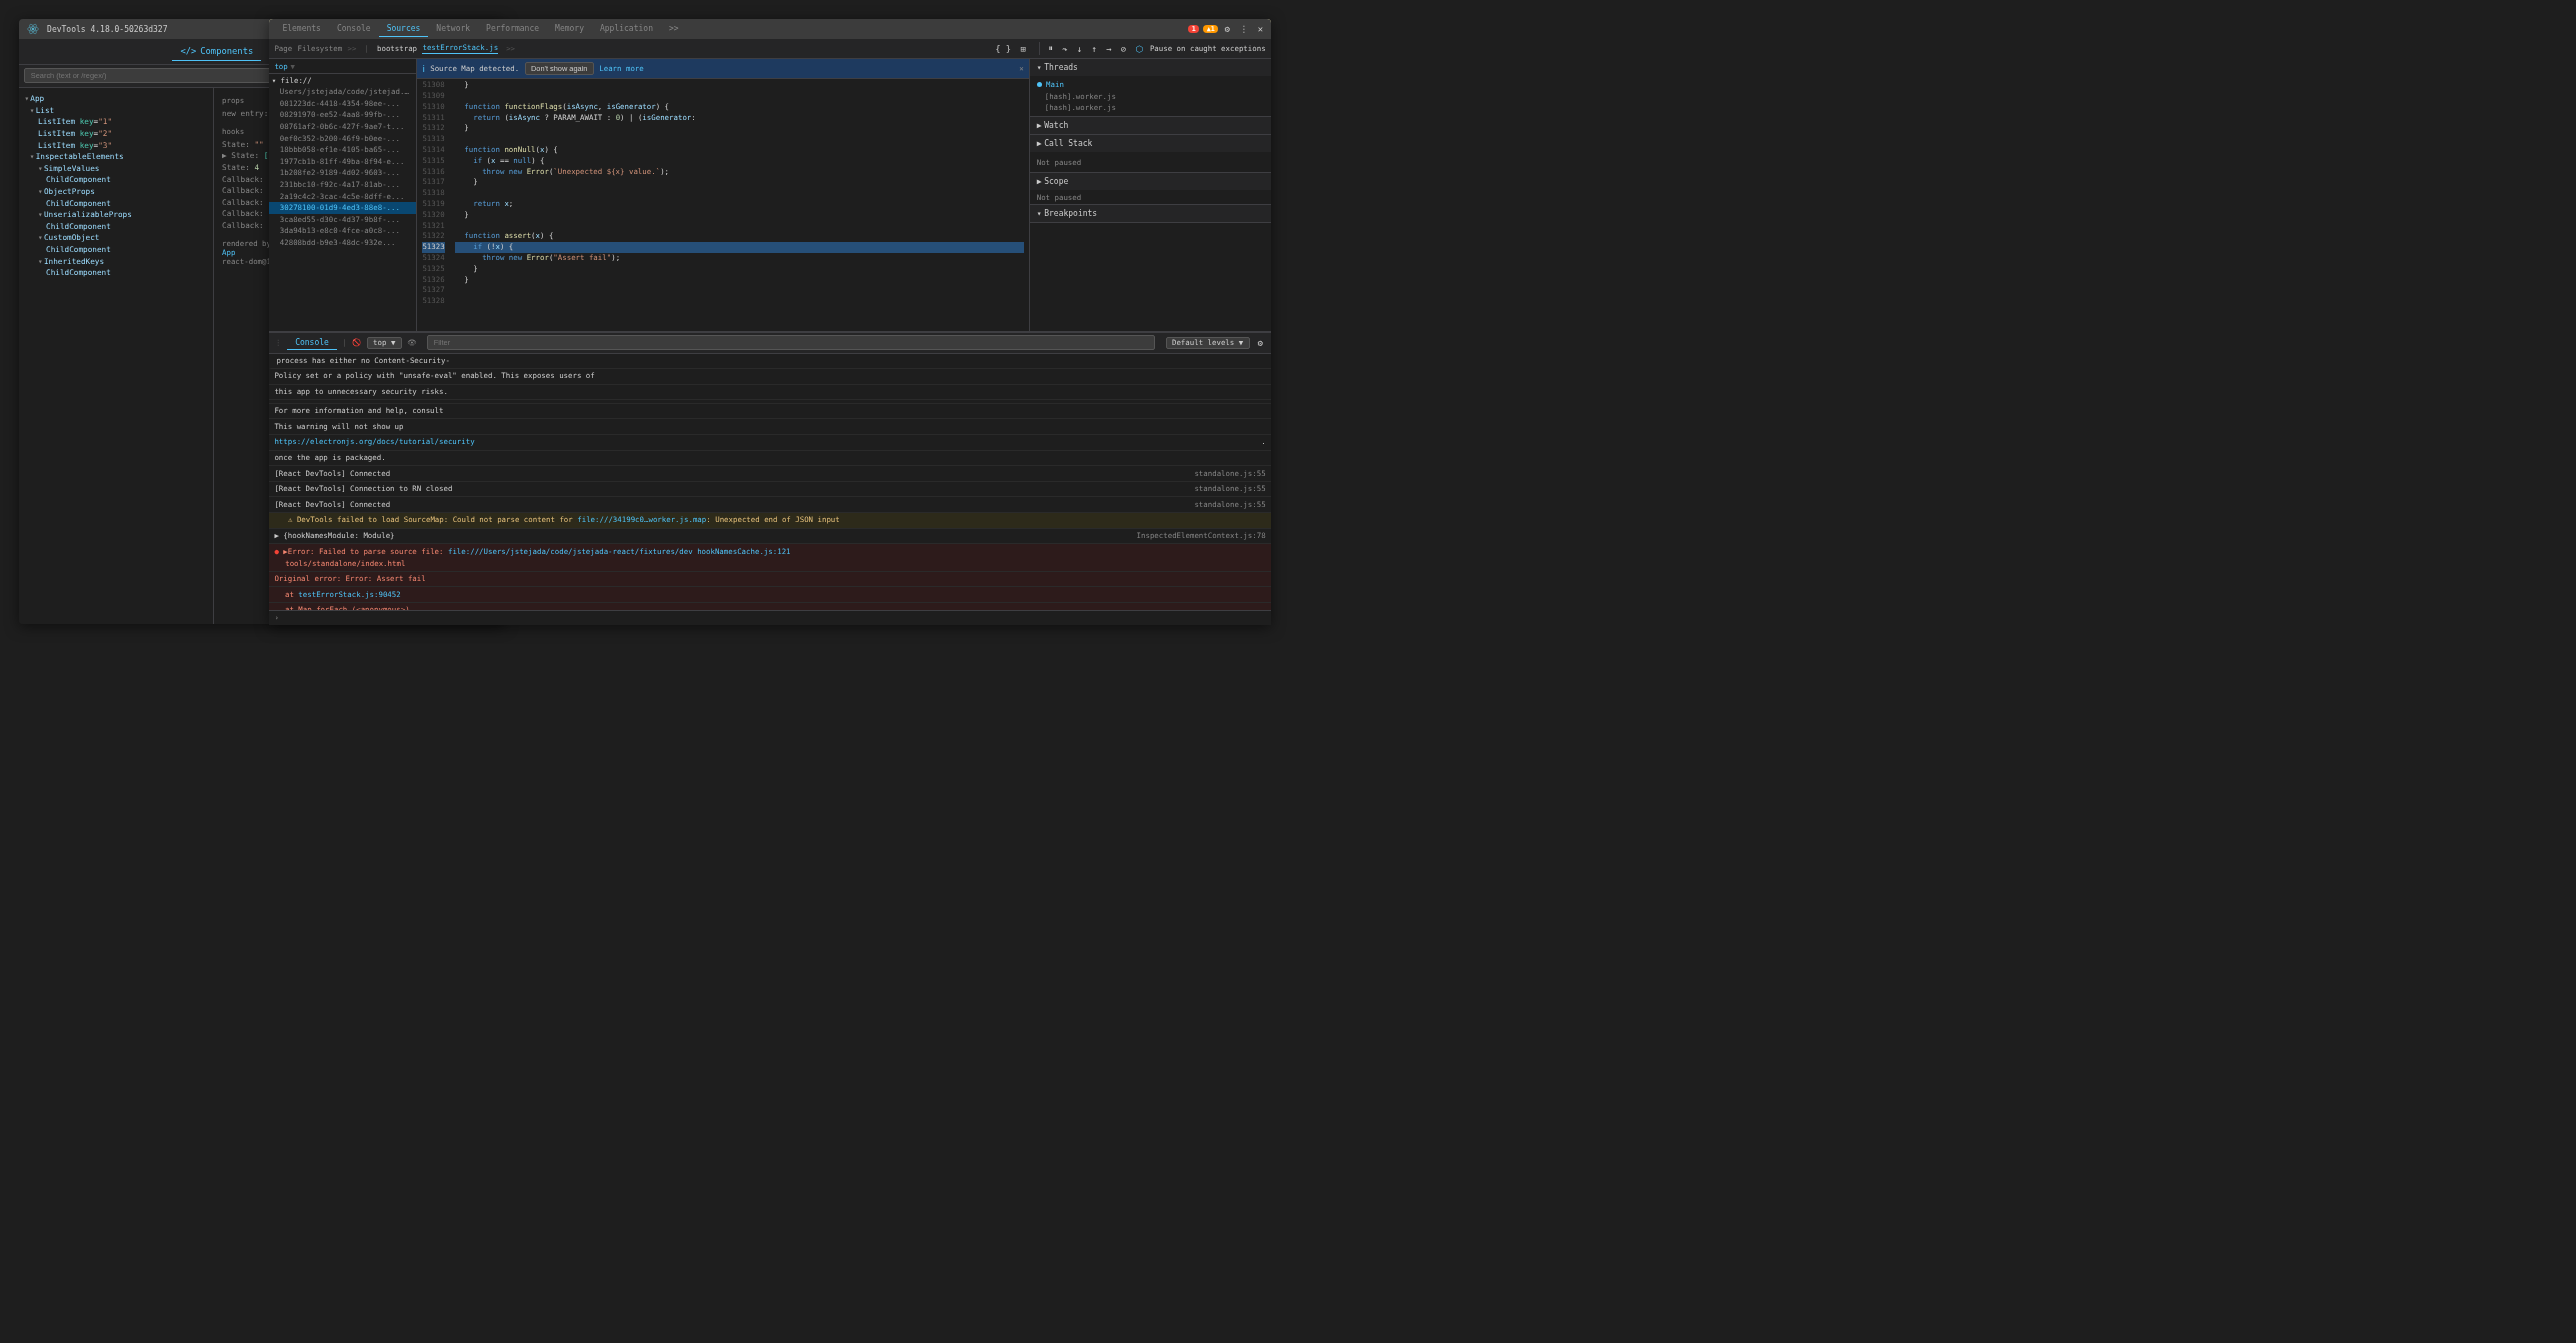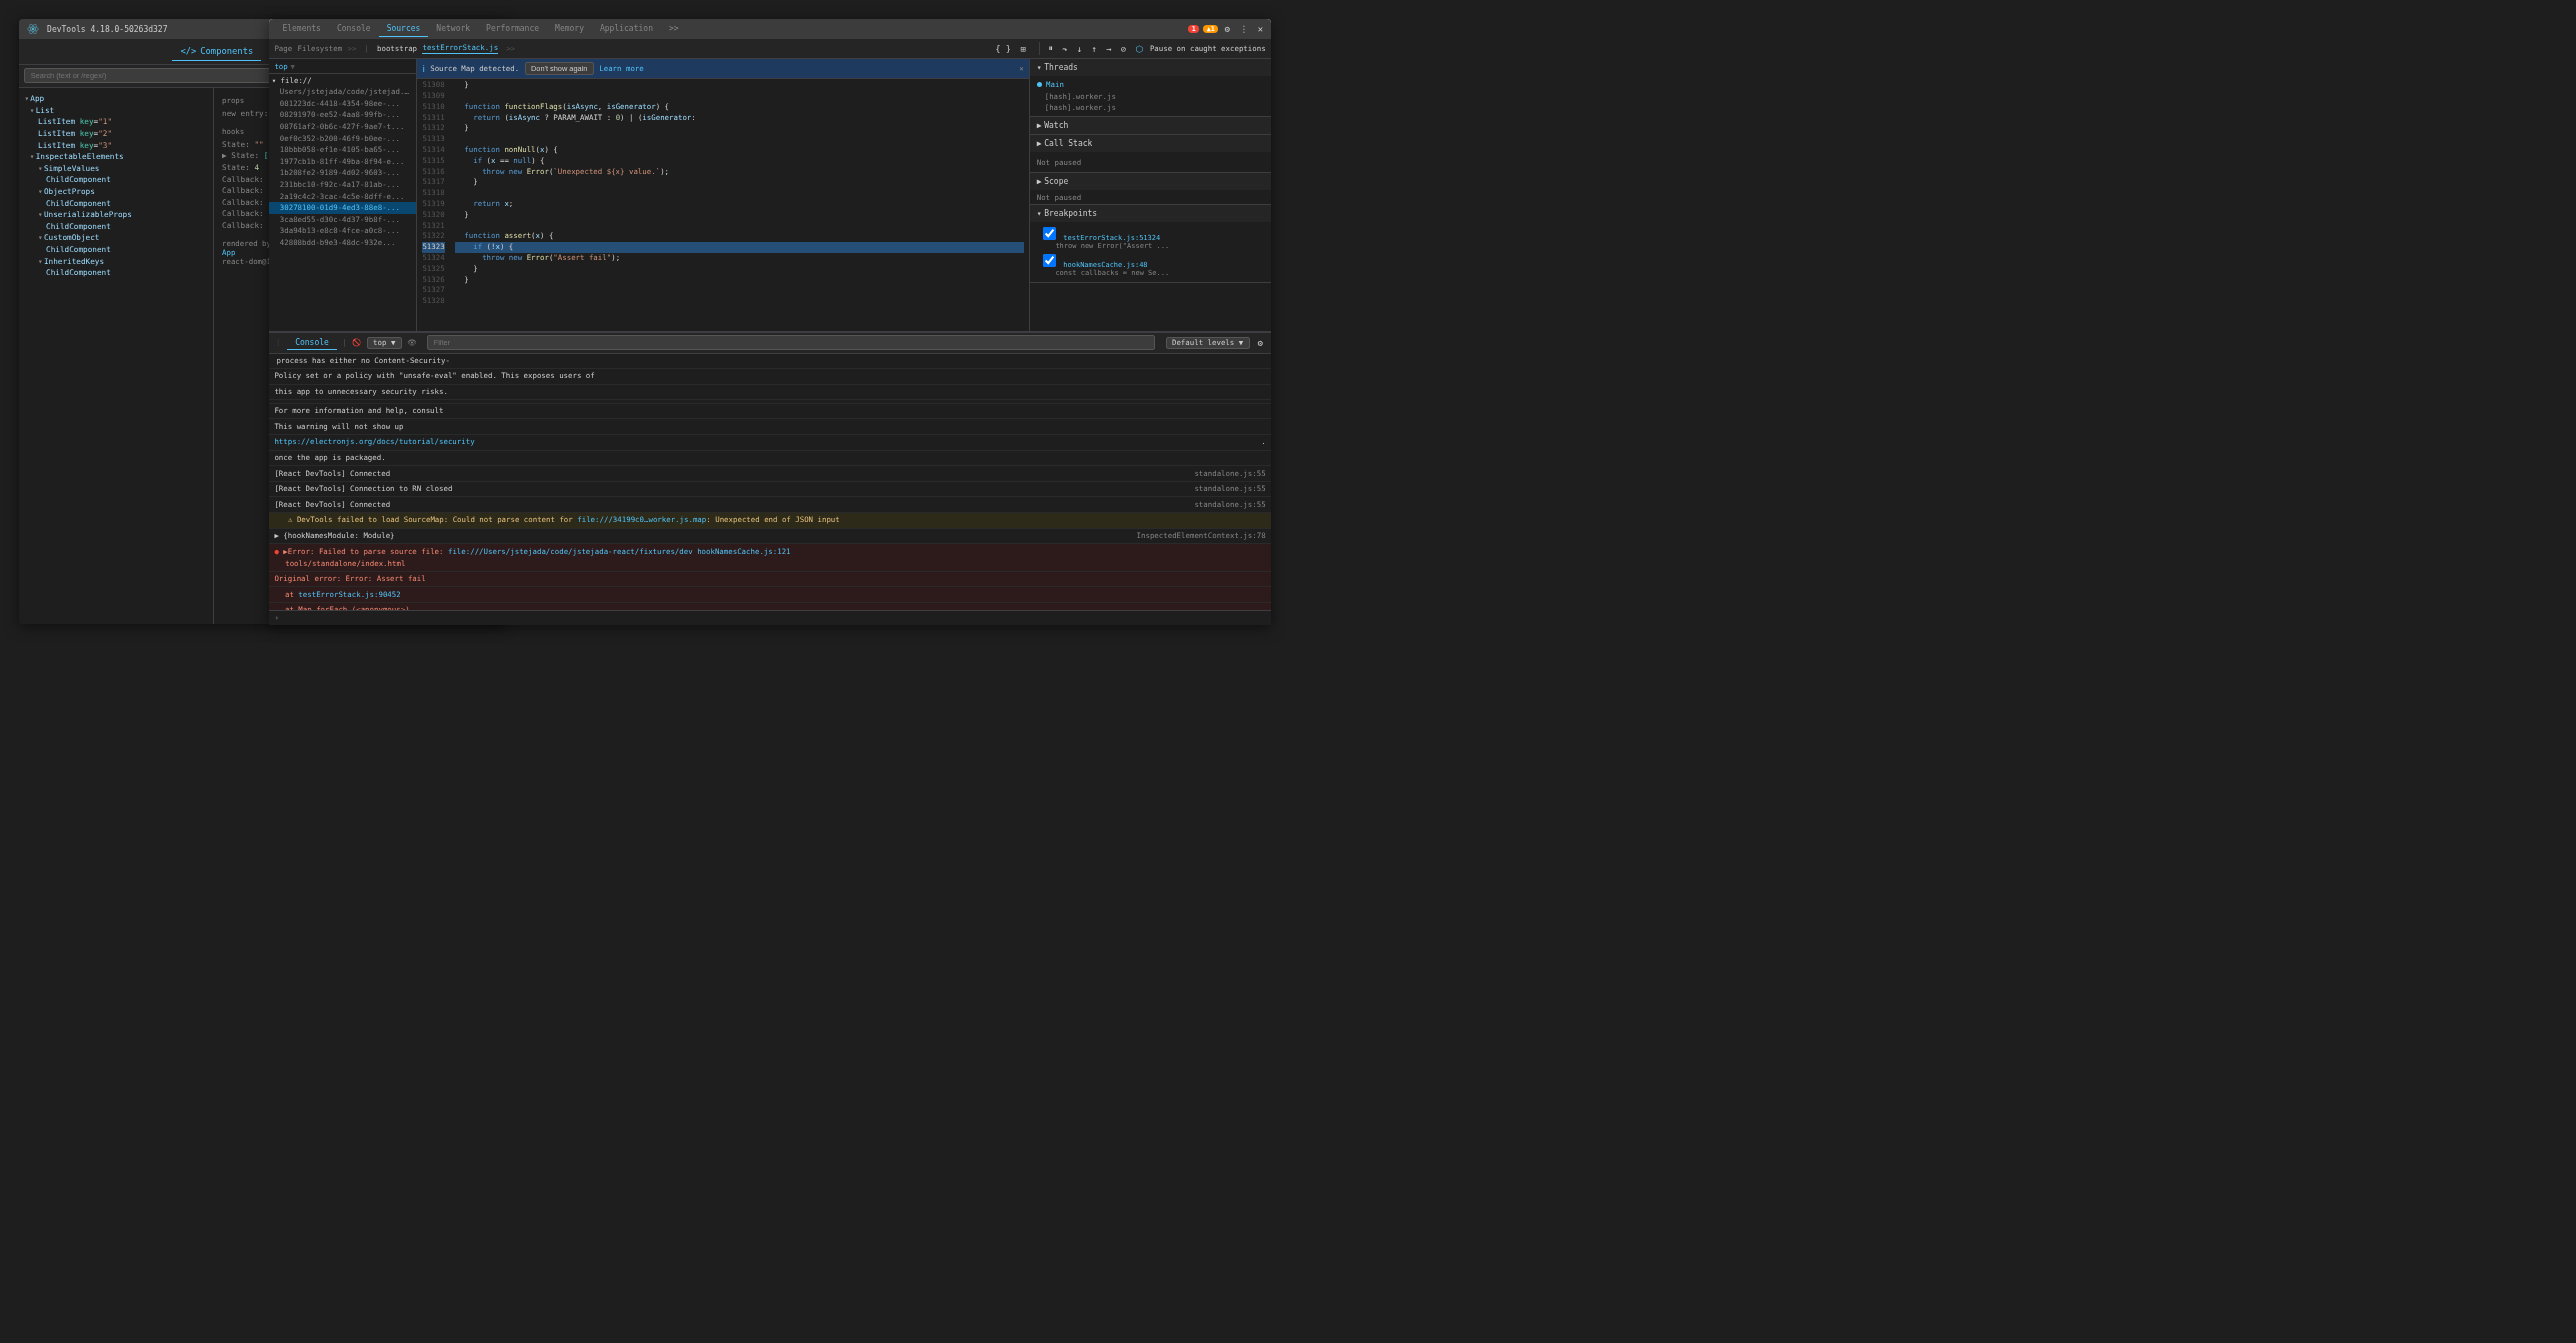--- a/index.html
+++ b/index.html
@@ -696,32 +696,20 @@
         <div class="sidebar-section-body">
           <div style="color:#858585;">Not paused</div>
         </div>
       </div>
 
       <div class="sidebar-section">
         <div class="sidebar-section-header">
           <span style="color:#ccc; margin-right:2.7px;">▾</span>
           <span>Breakpoints</span>
         </div>
-        <div class="sidebar-section-body">
-          <div class="bp-item">
-            <input type="checkbox" checked="" class="bp-check" style="">
-            <span style="color:#4fc3f7;">testErrorStack.js:51324</span><br>
-            <span style="margin-left:12px; color:#858585;">throw new Error("Assert ...</span>
-          </div>
-          <div class="bp-item">
-            <input type="checkbox" checked="" class="bp-check" style="">
-            <span style="color:#4fc3f7;">hookNamesCache.js:48</span><br>
-            <span style="margin-left:12px; color:#858585;">const callbacks = new Se...</span>
-          </div>
-        </div>
       </div>
     </div>
   </div>
 </div>
 
 <div style="position:absolute; top:331px; left:269px; width:1002px; height:294px; background:#1e1e1e; border-top:1.3px solid #3e3e42; display:flex; flex-direction:column; overflow:hidden;">
   <div class="console-toolbar">
     <span style="color:#555; cursor:pointer;">⋮</span>
     <span class="console-tab">Console</span>
     <span style="color:#555;">|</span>

